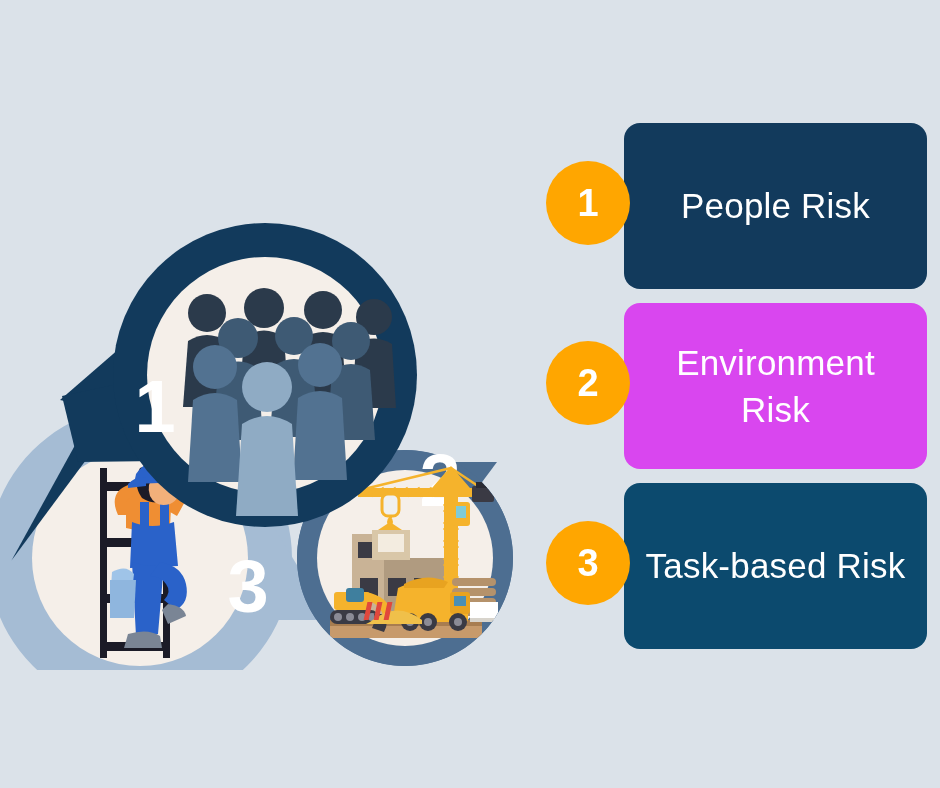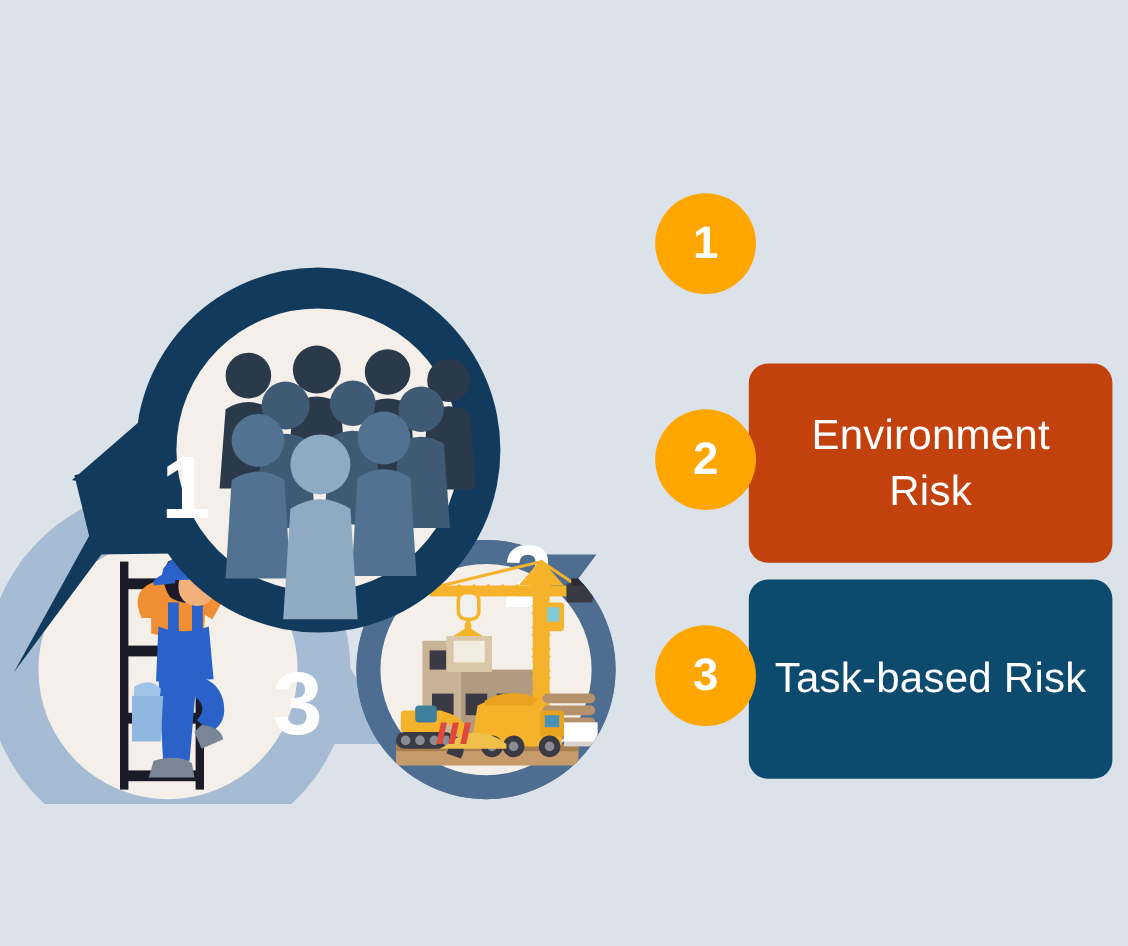--- a/index.html
+++ b/index.html
@@ -262,27 +262,30 @@
             <path d="M 242 314 q 25 -16 50 0 l 6 92 -62 0 z"></path>
           </g>
         </g>
       </g>
     </svg>
   </div>
 
   <div class="cards">
 
     <div class="row r1">
+      <div class="card c1" id="card1" style="background: rgb(18, 58, 92);">
+        <span class="card-label">People Risk</span>
+      </div>
       <div class="badge" id="badge1" style="background: rgb(255, 166, 0);">
         <span>1</span>
       </div>
     </div>
 
     <div class="row r2">
-      <div class="card c2" id="card2" style="background: #c2410c;">
+      <div class="card c2" id="card2" style="background: #d946ef;">
         <span class="card-label">Environment Risk</span>
       </div>
       <div class="badge" id="badge2" style="background: rgb(255, 166, 0);">
         <span>2</span>
       </div>
     </div>
 
     <div class="row r3">
       <div class="card c3" id="card3" style="background: #0c4a6e;">
         <span class="card-label">Task-based Risk</span>

